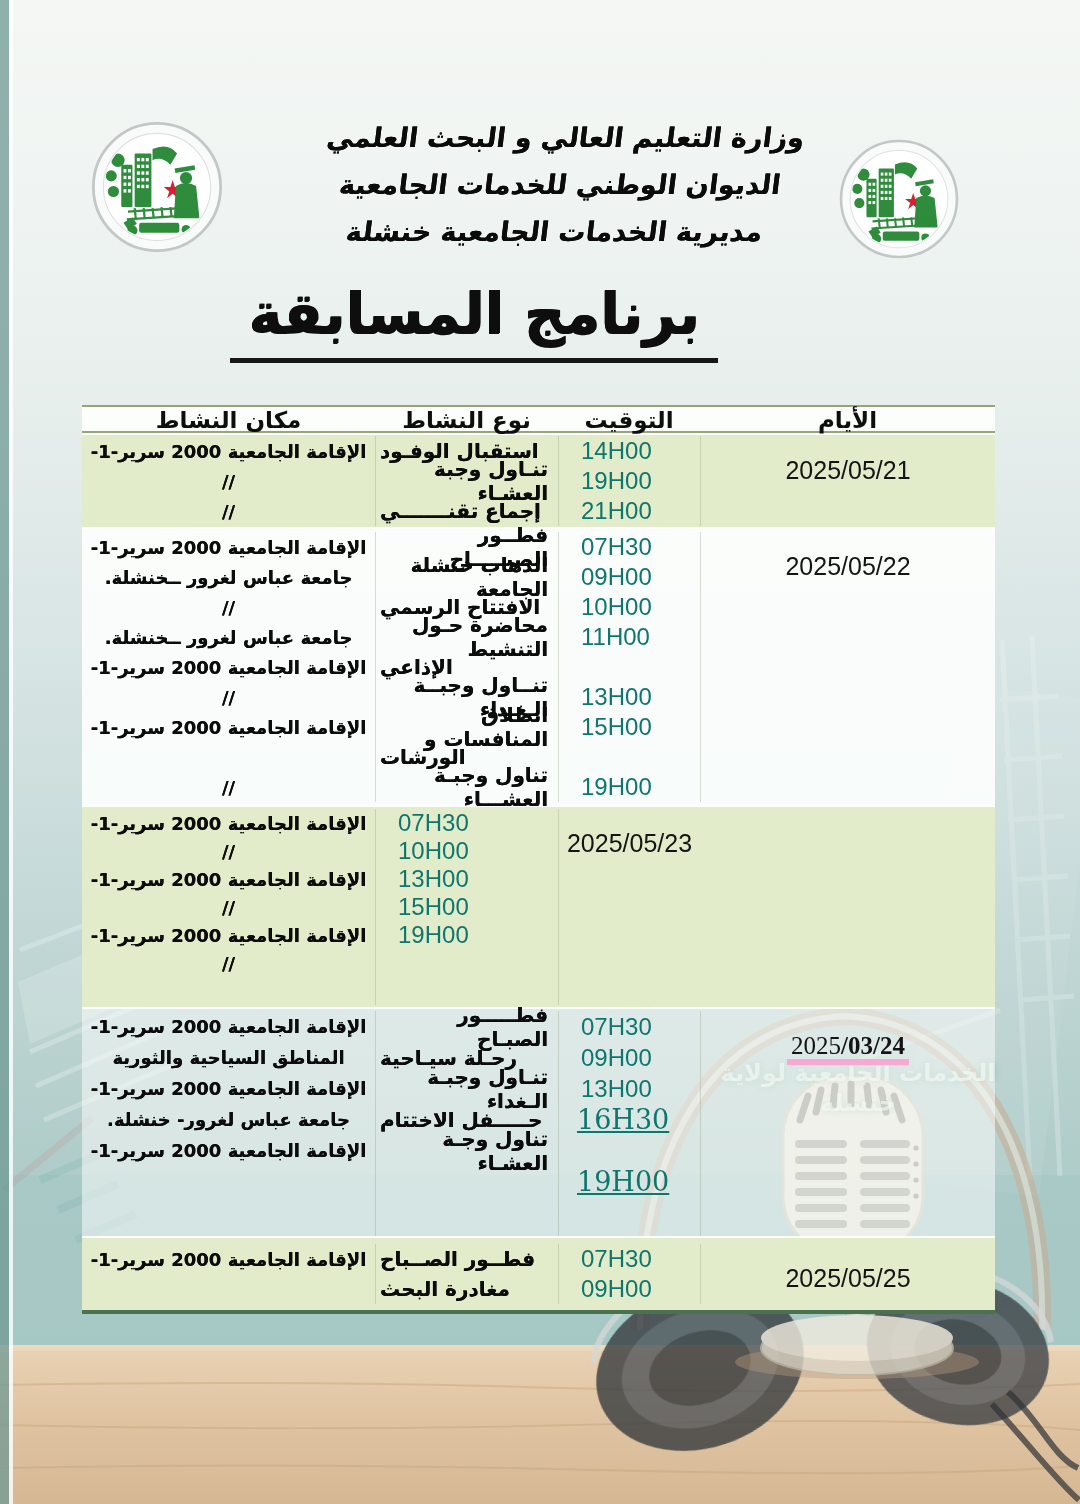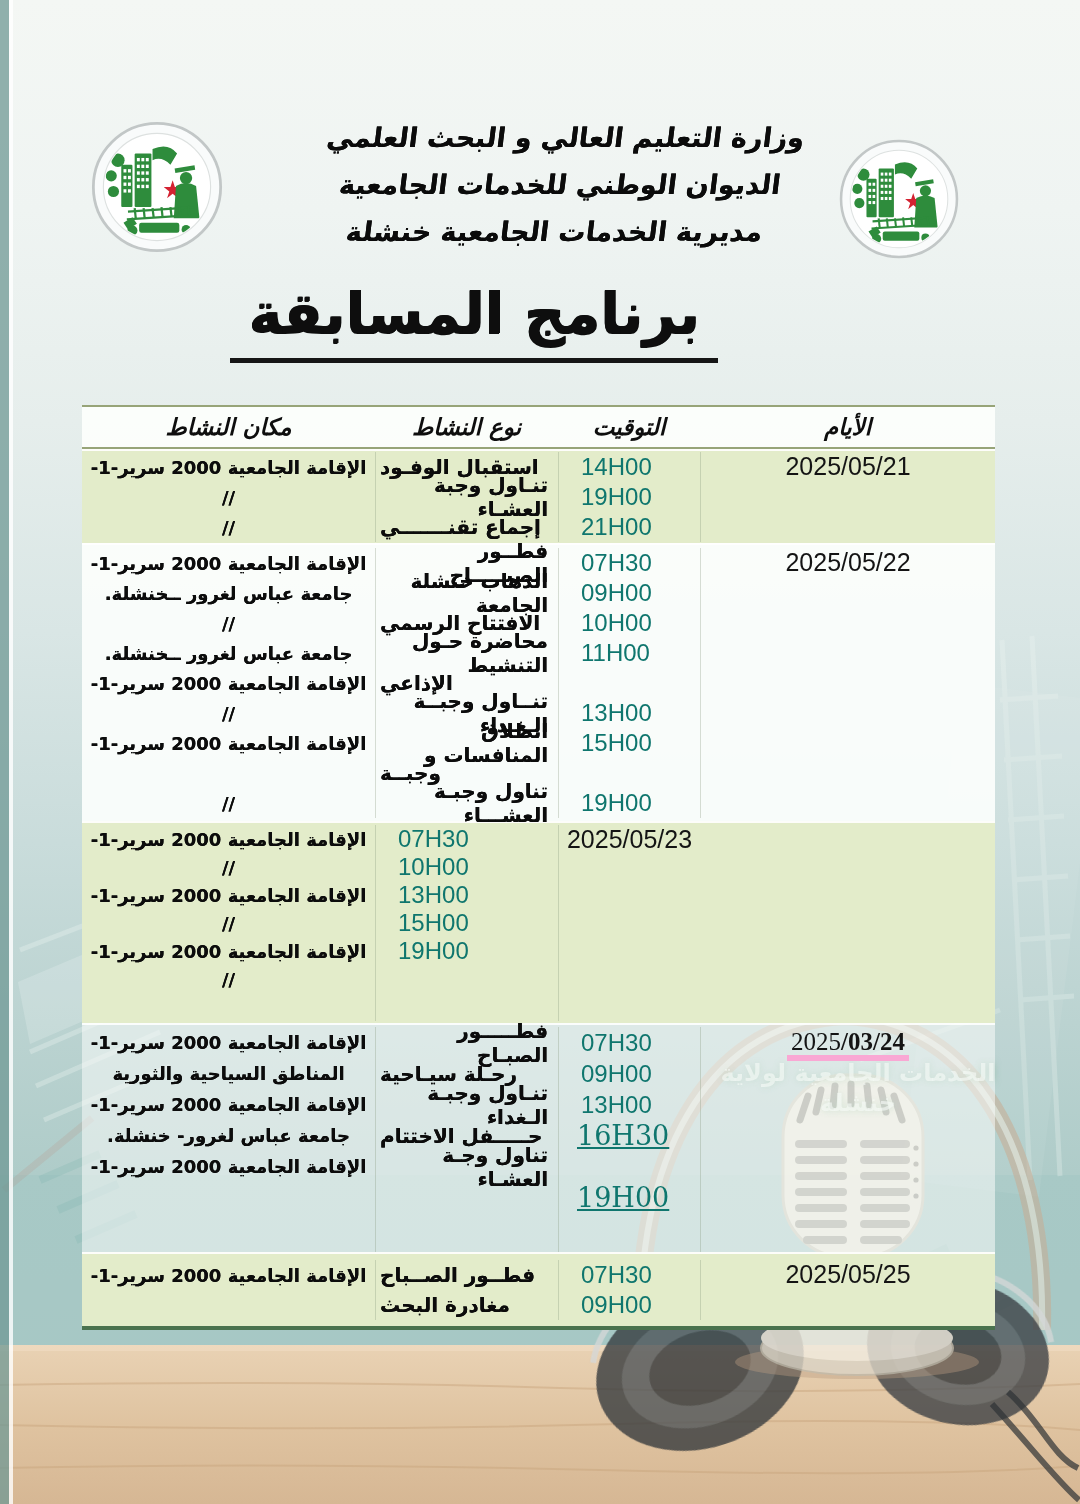--- a/index.html
+++ b/index.html
@@ -24,41 +24,41 @@
   #title-wrap{position:absolute;left:0;top:280px;width:948px;text-align:center;z-index:3}
   #title{
     display:inline-block;font-size:57px;font-weight:bold;color:#0e0e0e;
     letter-spacing:1px;padding:0 18px 12px;border-bottom:5px solid #161616;
     text-shadow:1px 0 #0e0e0e,0 1px #0e0e0e;
   }
   
   #table{position:absolute;left:82px;top:405px;width:913px;z-index:2}
   .thead{
     display:grid;grid-template-columns:293px 183px 142px 295px;
-    background:rgba(252,254,252,.95);height:44px;align-items:center;
-    border-top:2px solid #97a478;border-bottom:2px solid #97a478;font-style:italic;
+    background:rgba(252,254,252,.95);height:28px;align-items:center;
+    border-top:2px solid #97a478;border-bottom:2px solid #97a478;
   }
   .th{font-weight:bold;font-size:23px;text-align:center;color:#0e0e0e}
   .trow{display:grid;grid-template-columns:293px 183px 142px 295px;border-top:2px solid rgba(255,255,255,.9)}
   .trow.green{background:#e3ecca}
   .row-1{background:rgba(252,254,252,.92);padding:3px 0}
   .row-3{background:rgba(250,252,250,.55);min-height:229px;padding-top:2px}
   .row-0{padding:1px 0}
   .row-2{padding:2px 0}
   .row-4{padding:6px 0;border-bottom:4px solid #4a724e}
   .cell{min-width:0}
   .cell:not(:first-child){border-left:1px solid rgba(130,145,120,.30)}
   .line{display:flex;align-items:center;height:30px}
   .row-2 .line{height:28px}
   .row-3 .line{height:31px}
   .place-line{justify-content:center;font-weight:bold;font-size:18px;color:#0c0c0c;text-shadow:0 0 .4px #000}
   .activity-line{justify-content:flex-end;padding-left:4px;padding-right:10px;font-weight:bold;font-size:20px;color:#0c0c0c;text-shadow:0 0 .4px #000}
   .time-line{justify-content:flex-start;padding-left:22px;font-size:24px;color:#0f766e;font-family:"Liberation Sans",sans-serif}
   .time-sp{font-family:"DejaVu Serif",serif;font-weight:normal;font-size:27px;text-decoration:underline;padding-left:18px}
-  .date{font-size:25px;text-align:center;margin-top:0;color:#141414;font-family:"Liberation Sans",sans-serif}
+  .date{font-size:25px;text-align:center;margin-top:20px;color:#141414;font-family:"Liberation Sans",sans-serif}
   .date-mixed .date-underline{font-family:Liberation Serif, serif;border-bottom:6px solid #f9a8d4;padding:0 4px}
   .date-mixed .db{font-weight:bold}
   
   #watermark{
     position:absolute;left:688px;top:1058px;width:340px;z-index:1;
     text-align:center;font-weight:bold;font-size:24px;line-height:30px;
     color:rgba(245,252,246,.60);text-shadow:0 0 7px rgba(110,170,130,.55);
   }
 </style>
 </head>
@@ -318,21 +318,21 @@
           <div class="line place-line" dir="rtl">//</div>
         </div>
         <div class="cell">
           <div class="line activity-line" dir="rtl">فطــور الصبـــــاح</div>
           <div class="line activity-line" dir="rtl">الذهاب خنشلة الجامعة</div>
           <div class="line activity-line" dir="rtl">الافتتاح الرسمي</div>
           <div class="line activity-line" dir="rtl">محاضرة حـول التنشيط</div>
           <div class="line activity-line" dir="rtl">الإذاعي</div>
           <div class="line activity-line" dir="rtl">تنــاول وجبــة الـغـداء</div>
           <div class="line activity-line" dir="rtl">انطلاق المنافسات و</div>
-          <div class="line activity-line" dir="rtl">وجبــة</div>
+          <div class="line activity-line" dir="rtl">الورشات</div>
           <div class="line activity-line" dir="rtl">تناول وجبـة العشـــاء</div>
         </div>
         <div class="cell">
           <div class="line time-line">07H30</div>
           <div class="line time-line">09H00</div>
           <div class="line time-line">10H00</div>
           <div class="line time-line">11H00</div>
           <div class="line time-line"></div>
           <div class="line time-line">13H00</div>
           <div class="line time-line">15H00</div>

